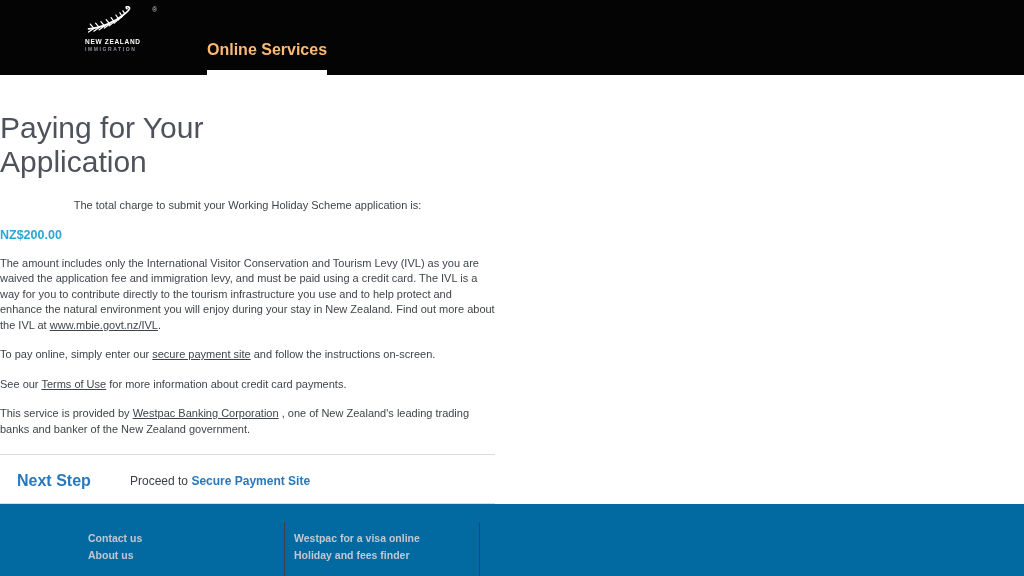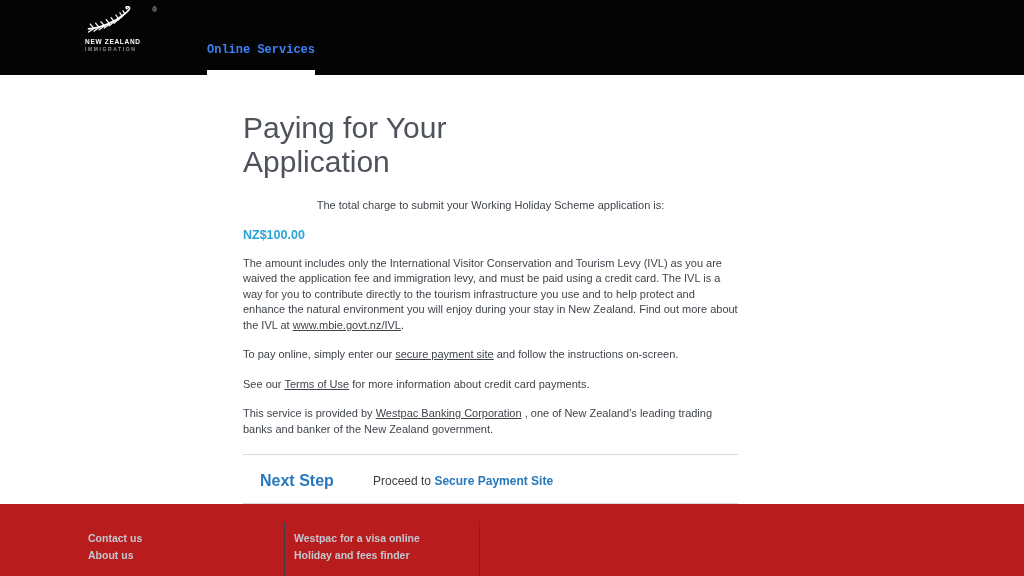--- a/index.html
+++ b/index.html
@@ -33,31 +33,30 @@
     font-size: 5px; letter-spacing: 1.6px;
     margin-top: 1px; white-space: nowrap;
   }
   .reg {
     position: absolute; right: -6px; top: 0;
     color: #d2d5d9; font-size: 6.5px;
   }
   .tab {
     position: absolute;
     left: 207px; top: 42px;
-    color: #3b82f6; font-weight: bold; font-size: 12px;
+    color: #fdba74; font-weight: bold; font-size: 16px;
     line-height: 16px;
     padding-bottom: 12px;
     border-bottom: 5px solid #ffffff;
     cursor: pointer;
-    font-family: Liberation Mono, monospace;
   }
 
   
   .main { min-height: 429px; background: #ffffff; }
-  .content { margin-left: 243px; width: 495px; padding-top: 36px; }
+  .content { width: 495px; padding-top: 36px; }
   h1 {
     margin: 0;
     font-weight: 300;
     font-size: 30px; line-height: 34px;
     color: #4e525a;
     max-width: 330px;
   }
   .para {
     margin: 0;
     font-size: 11px; line-height: 15.5px;
@@ -86,21 +85,21 @@
     color: #2878bd; font-weight: bold; font-size: 16px;
   }
   .proceed {
     font-size: 12px; color: #3c4046; margin-left: 17px; text-align: right;
   }
   a.cta-link { color: #2878bd; font-weight: bold; text-decoration: none; cursor: pointer; }
 
   
   .footer {
     height: 72px;
-    background: #b91c1c;
+    background: #0369a1;
   }
   .footer-inner {
     display: flex;
     margin-left: 88px;
     padding-top: 18px;
     height: 72px;
   }
   .fcol { padding-top: 10px; }
   .fcol1 { width: 197px; border-right: 1px solid #3b3f4b; }
   .fcol2 { width: 195px; padding-left: 9px; border-right: 1px solid #3b3f4b; }
@@ -145,21 +144,21 @@
   </div>
   <div class="tab">Online Services</div>
 </div>
 
 <div class="main">
   <div class="content">
     <h1>Paying for Your Application</h1>
 
     <p class="para p-intro">The total charge to submit your Working Holiday Scheme application is:</p>
 
-    <p class="price">NZ$100.00</p>
+    <p class="price">NZ$200.00</p>
 
     <p class="para p-std"><span>The amount includes only the International Visitor Conservation and Tourism Levy (IVL) as you are waived the application fee and immigration levy, and must be paid using a credit card. The IVL is a way for you to contribute directly to the tourism infrastructure you use and to help protect and enhance the natural environment you will enjoy during your stay in New Zealand. Find out more about the IVL at </span><a class="body-link">www.mbie.govt.nz/IVL</a><span>.</span></p>
 
     <p class="para p-std"><span>To pay online, simply enter our </span><a class="body-link">secure payment site</a><span> and follow the instructions on-screen.</span></p>
 
     <p class="para p-std"><span>See our </span><a class="body-link">Terms of Use</a><span> for more information about credit card payments.</span></p>
 
     <p class="para p-std"><span>This service is provided by </span><a class="body-link">Westpac Banking Corporation</a><span> , one of New Zealand's leading trading banks and banker of the New Zealand government.</span></p>
 
     <hr class="rule">

